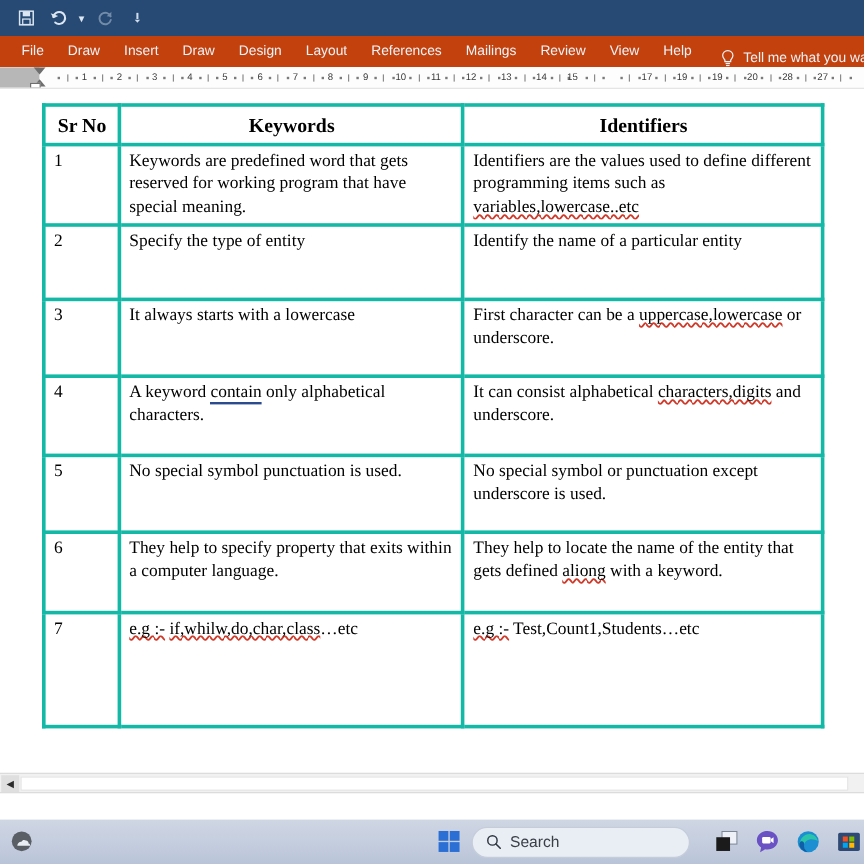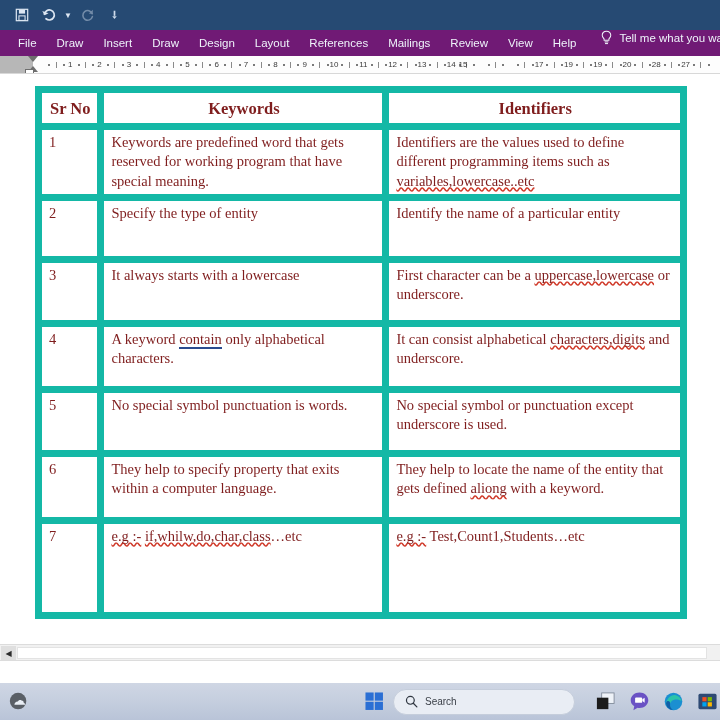--- a/index.html
+++ b/index.html
@@ -29,22 +29,22 @@
   .qat-chev { width: 12px; height: 22px; display:flex; align-items:center; justify-content:center; color:#dce6f2; font-size: 8px;}
   .doc-title {
     position: absolute; right: 16px; top: 0; height: 30px;
     display: flex; align-items: center;
     color: #ffffff; font-size: 11.5px; letter-spacing: .2px;
   }
 
   
   .tabstrip {
     position: absolute; top: 30px; left: 0; width: 720px; height: 26px;
-    background: #701a75;
-    display: flex; align-items: flex-start; padding-left: 8px;
+    background: #c2410c;
+    display: flex; align-items: flex-end; padding-left: 8px;
   }
   .tab {
     color: #eef3fa; font-size: 11.5px;
     padding: 0 10px; height: 26px; line-height: 26px;
     white-space: nowrap;
   }
   .tellme {
     display: flex; align-items: center; gap: 6px;
     margin-left: 14px; color: #eef3fa; font-size: 11.5px; white-space: nowrap;
   }
@@ -91,26 +91,26 @@
     overflow: hidden;
   }
 
   table.doc-table {
     position: absolute; left: 35px; top: 12px;
     width: 652px;
     border-collapse: collapse;
     font-family: "Liberation Serif", "DejaVu Serif", serif;
   }
   table.doc-table td, table.doc-table th {
-    border: 7px solid #14b8a6;
+    border: 3px solid #14b8a6;
     vertical-align: top;
     padding: 3px 6px 3px 7px;
     font-size: 14.5px;
     line-height: 1.33;
-    color: #7f1d1d;
+    color: #000000;
   }
   table.doc-table th {
     text-align: center;
     font-weight: bold;
     font-size: 16.5px;
     padding-top: 5px;
     vertical-align: middle;
   }
   .col-sr { width: 63px; }
   .col-kw { width: 288px; }
@@ -162,21 +162,21 @@
   }
   .tb-center {
     position: absolute; left: 365px; top: 0; height: 37px;
     display: flex; align-items: center; gap: 9px;
   }
   .start-ico { width: 19px; height: 19px; display: block; }
   .searchbox {
     width: 182px; height: 26px; border-radius: 14px;
     background: #e9edf4; border: 1px solid #c5cddb;
     display: flex; align-items: center; gap: 7px; padding-left: 11px;
-    font-size: 10px; color: #3a3f47;
+    font-size: 13px; color: #3a3f47;
   }
   .tb-right { position: absolute; left: 595px; top: 0; height: 37px; display:flex; align-items:center; gap: 13px; }
   .tb-ico { width: 21px; height: 21px; display: block; }
 </style>
 </head>
 <body>
 
 <div id="app">
 
   <div class="titlebar">
@@ -284,21 +284,21 @@
         <span class="rtick" style="left: 374.25px;"></span>
         <span class="rdot" style="left: 381.575px;"></span>
         <span class="rk" style="left: 388.9px;">13</span>
         <span class="rdot" style="left: 396.225px;"></span>
         <span class="rtick" style="left: 403.55px;"></span>
         <span class="rdot" style="left: 410.875px;"></span>
         <span class="rk" style="left: 418.2px;">14</span>
         <span class="rdot" style="left: 425.525px;"></span>
         <span class="rtick" style="left: 432.85px;"></span>
         <span class="rdot" style="left: 440.175px;"></span>
-        <span class="rk" style="left: 430px;">15</span>
+        <span class="rk" style="left: 444px;">15</span>
         <span class="rdot" style="left: 454.825px;"></span>
         <span class="rtick" style="left: 462.15px;"></span>
         <span class="rdot" style="left: 469.475px;"></span>
         <span class="rk" style="left: 496px; margin-top: 35px;">16</span>
         <span class="rdot" style="left: 484.125px;"></span>
         <span class="rtick" style="left: 491.45px;"></span>
         <span class="rdot" style="left: 498.775px;"></span>
         <span class="rk" style="left: 506.1px;">17</span>
         <span class="rdot" style="left: 513.425px;"></span>
         <span class="rtick" style="left: 520.75px;"></span>
@@ -370,21 +370,21 @@
           <td>
             <span>A keyword </span><span class="gr">contain</span><span> only alphabetical characters.</span>
           </td>
           <td>
             <span>It can consist alphabetical </span><span class="sp">characters,digits</span><span> and underscore.</span>
           </td>
         </tr>
 
         <tr style="height:64px">
           <td>5</td>
-          <td>No special symbol punctuation is words.</td>
+          <td>No special symbol punctuation is used.</td>
           <td>No special symbol or punctuation except underscore is used.</td>
         </tr>
 
         <tr style="height:67px">
           <td>6</td>
           <td>They help to specify property that exits within a computer language.</td>
           <td>
             <span>They help to locate the name of the entity that gets defined </span><span class="sp">aliong</span><span> with a keyword.</span>
           </td>
         </tr>

